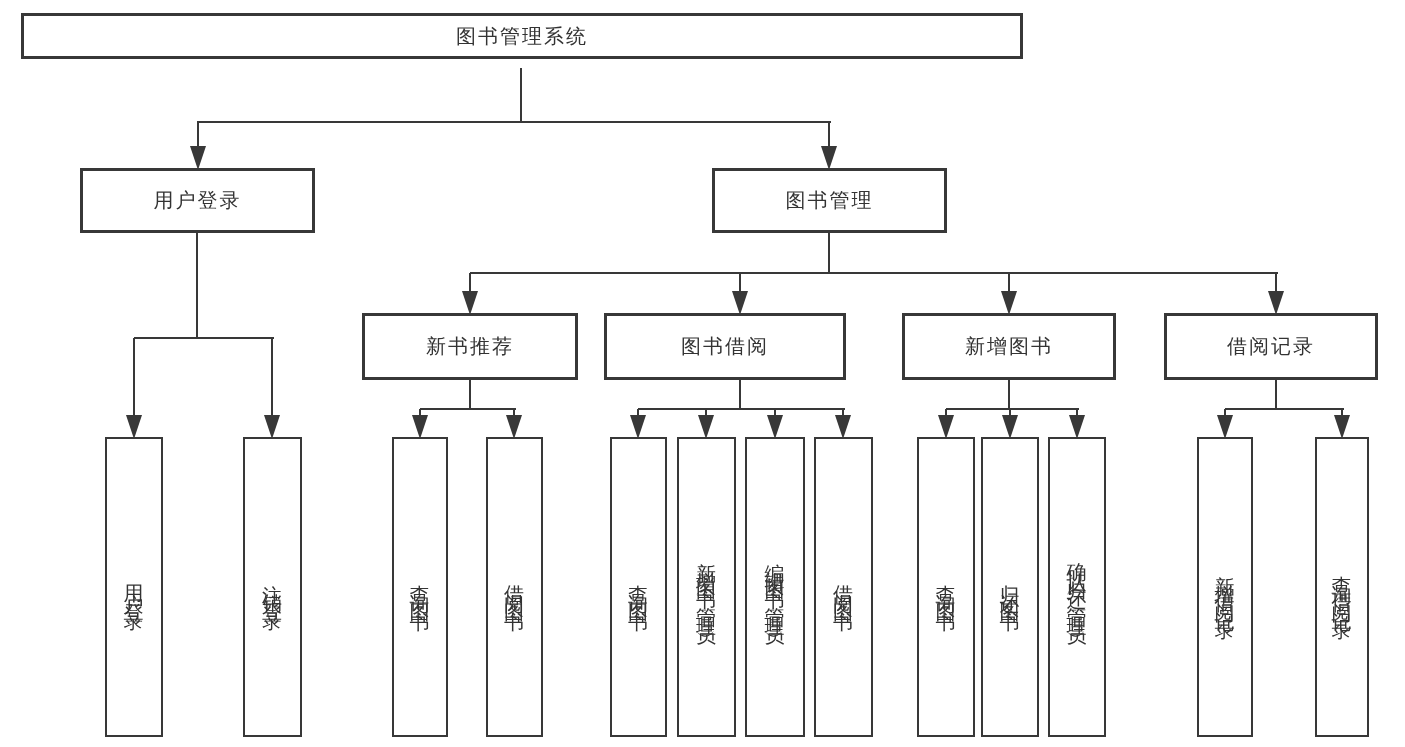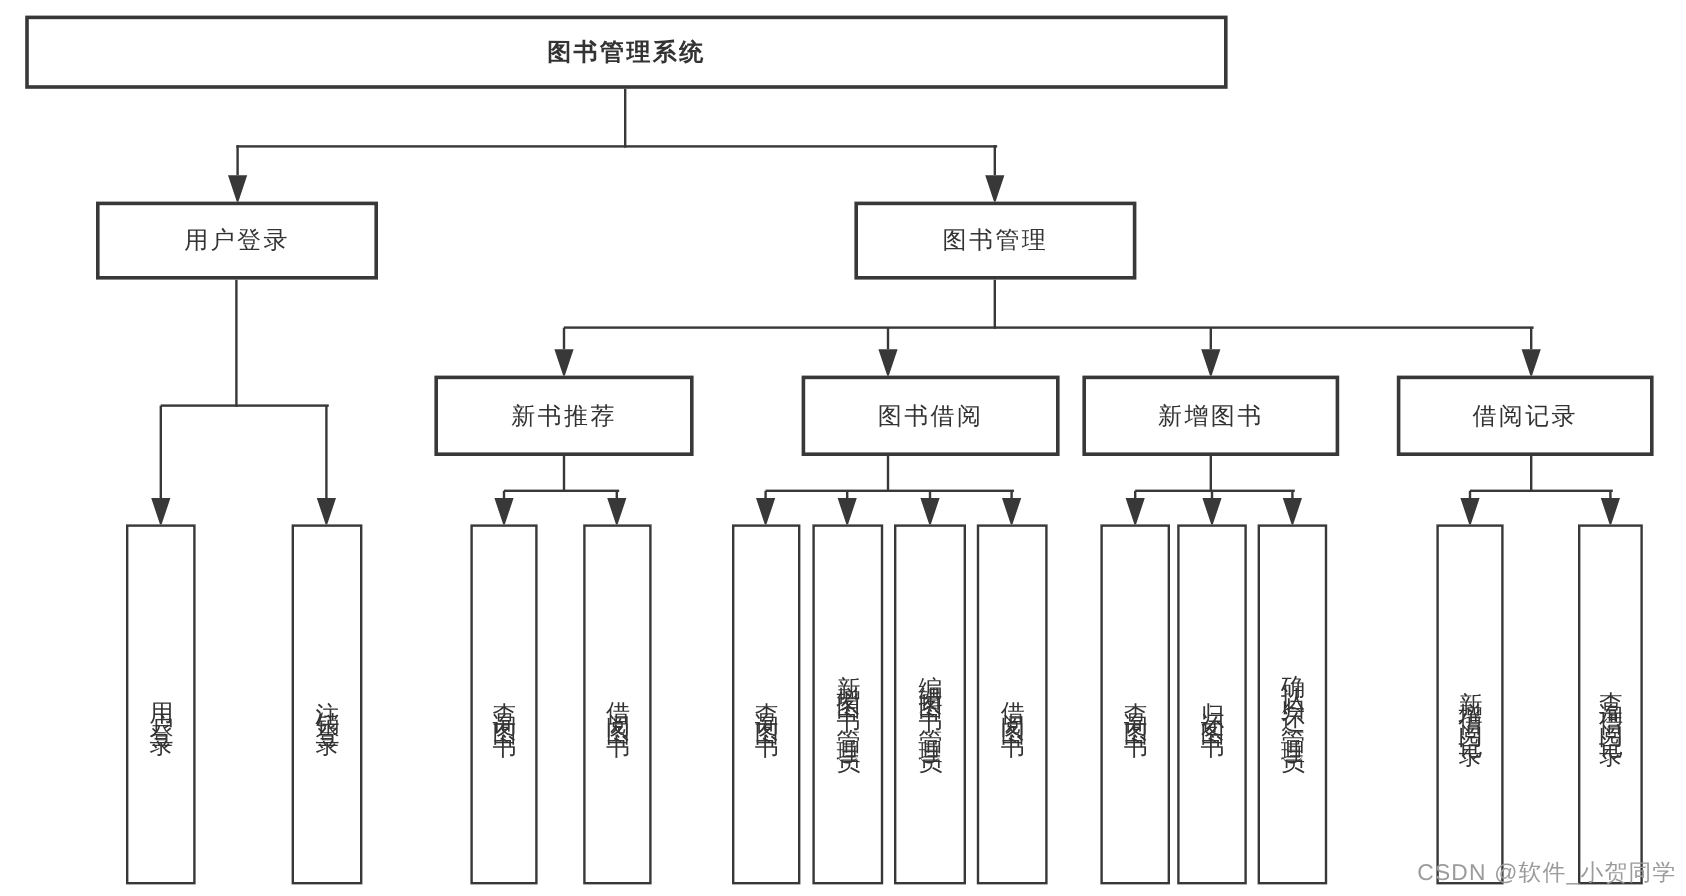--- a/index.html
+++ b/index.html
@@ -69,35 +69,35 @@
     letter-spacing: 1px;
     z-index: 3;
     white-space: nowrap;
   }
 </style>
 </head>
 <body>
 
 <div class="canvas">
 
-  <div class="hbox" style="left:21px; top:13px; width:1002px; height:61px;font-weight:bold;">
+  <div class="hbox" style="left:21px; top:13px; width:1002px; height:46px;">
     <span>图书管理系统</span>
   </div>
 
   <div class="hbox" style="left:80px; top:168px; width:235px; height:65px;">
     <span>用户登录</span>
   </div>
   <div class="hbox" style="left:712px; top:168px; width:235px; height:65px;">
     <span>图书管理</span>
   </div>
 
   <div class="hbox" style="left:362px; top:313px; width:216px; height:67px;">
     <span>新书推荐</span>
   </div>
-  <div class="hbox" style="left:668px; top:313px; width:215px; height:67px;text-align:right;">
+  <div class="hbox" style="left:604px; top:313px; width:242px; height:67px;text-align:right;">
     <span>图书借阅</span>
   </div>
   <div class="hbox" style="left:902px; top:313px; width:214px; height:67px;">
     <span>新增图书</span>
   </div>
   <div class="hbox" style="left:1164px; top:313px; width:214px; height:67px;">
     <span>借阅记录</span>
   </div>
 
   <div class="vbox" style="left:105px; top:437px; width:58px; height:300px;">
@@ -188,14 +188,13 @@
       <div class="cline" style="left: 1009px; top: 409px; width: 2px; height: 6px;"></div>
       <div class="atri" style="left: 1002px; top: 415px;"></div>
       <div class="cline" style="left: 1076px; top: 409px; width: 2px; height: 6px;"></div>
       <div class="atri" style="left: 1069px; top: 415px;"></div>
       <div class="cline" style="left: 1224px; top: 409px; width: 2px; height: 6px;"></div>
       <div class="atri" style="left: 1217px; top: 415px;"></div>
       <div class="cline" style="left: 1341px; top: 409px; width: 2px; height: 6px;"></div>
       <div class="atri" style="left: 1334px; top: 415px;"></div>
     </div>
 
-  <div class="watermark">CSDN @软件_小贺同学</div>
 </div>
 
 </body></html>

